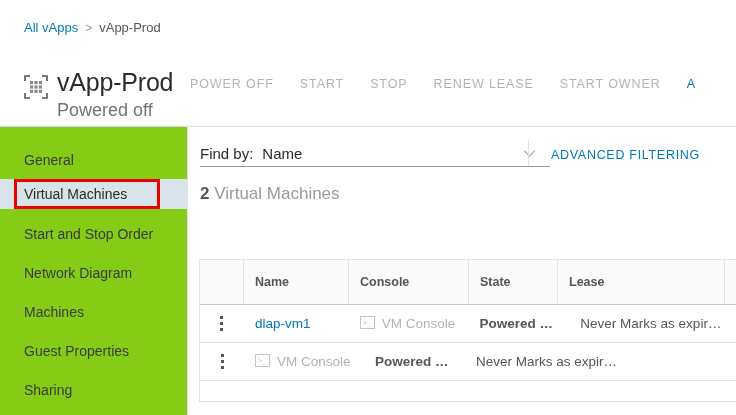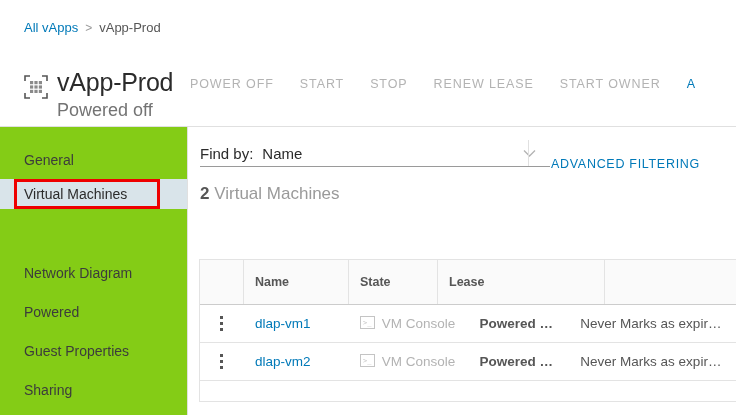--- a/index.html
+++ b/index.html
@@ -189,21 +189,20 @@
   }
   .adv-filter {
     position: absolute;
     left: 363px;
     top: 21px;
     font-size: 12.5px;
     letter-spacing: 0.7px;
     color: #0079b8;
     cursor: pointer;
     white-space: nowrap;
-    margin-top: 9px;
   }
   .count-row {
     position: absolute;
     left: 12px;
     top: 57px;
     font-size: 17px;
     color: #9a9a9a;
     white-space: nowrap;
   }
   .count-row b { color: #565656; font-weight: 700; }
@@ -331,25 +330,28 @@
   </div>
   <div class="header-rule"></div>
 
   <div class="sidebar">
     <div class="nav-item" style="top:18px">
       <span>General</span>
     </div>
     <div class="nav-item selected" style="top:52px">
       <span>Virtual Machines</span>
     </div>
+    <div class="nav-item" style="top:92px">
+      <span>Start and Stop Order</span>
+    </div>
     <div class="nav-item" style="top:131px">
       <span>Network Diagram</span>
     </div>
     <div class="nav-item" style="top:170px">
-      <span>Powered</span>
+      <span>Machines</span>
     </div>
     <div class="nav-item" style="top:209px">
       <span>Guest Properties</span>
     </div>
     <div class="nav-item" style="top:248px">
       <span>Sharing</span>
     </div>
   </div>
   <div class="sidebar-divider"></div>
   <div class="annotation-box"></div>
@@ -372,20 +374,21 @@
 
     <div class="count-row">
       <b>2</b>
       <span>Virtual Machines</span>
     </div>
 
     <div class="table">
       <div class="thead">
         <div class="th c-menu"></div>
         <div class="th c-name">Name</div>
+        <div class="th c-console">Console</div>
         <div class="th c-state">State</div>
         <div class="th c-lease">Lease</div>
         <div class="th c-end"></div>
       </div>
 
       <div class="trow">
         <div class="td c-menu">
           <span class="kebab">
               <span></span>
               <span></span>
@@ -418,23 +421,20 @@
       </div>
 
       <div class="trow">
         <div class="td c-menu">
           <span class="kebab">
               <span></span>
               <span></span>
               <span></span>
             </span>
         </div>
-        <div class="td c-name">
-          <span class="vm-link">dlap-vm2</span>
-        </div>
         <div class="td c-console">
           <span class="console-cell">
             <span>
               <svg width="15" height="13" viewBox="0 0 15 13">
                 <rect x="0.5" y="0.5" width="14" height="12" fill="none" stroke="#c4c4c4"></rect>
                 <text x="3" y="9.4" font-size="7" fill="#c4c4c4" font-family="DejaVu Sans Mono, monospace">&gt;_</text>
               </svg>
             </span>
             <span>VM Console</span>
           </span>

